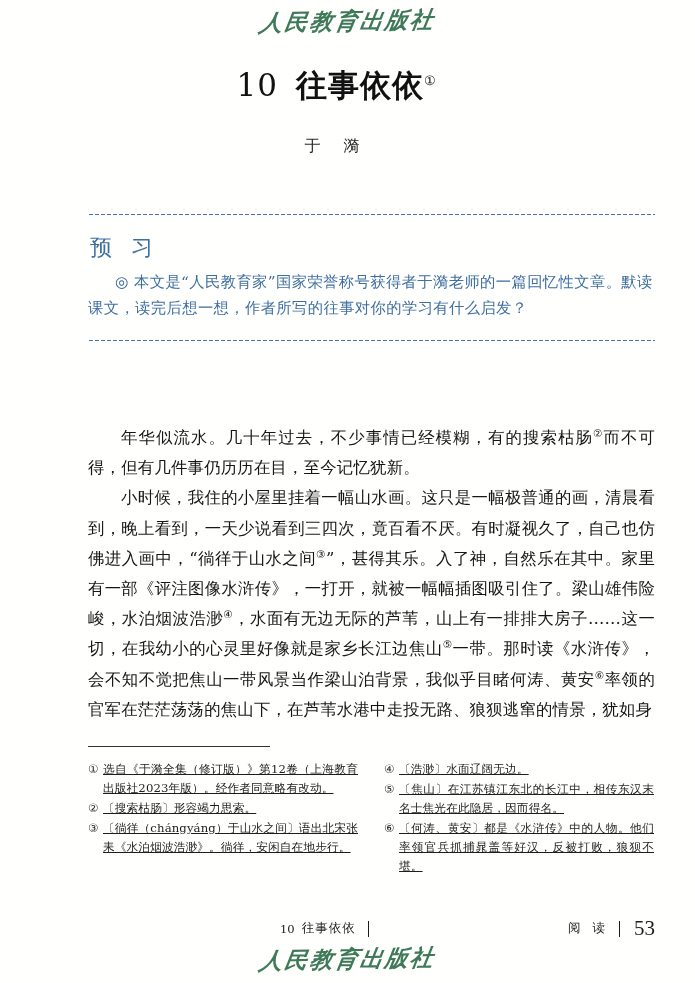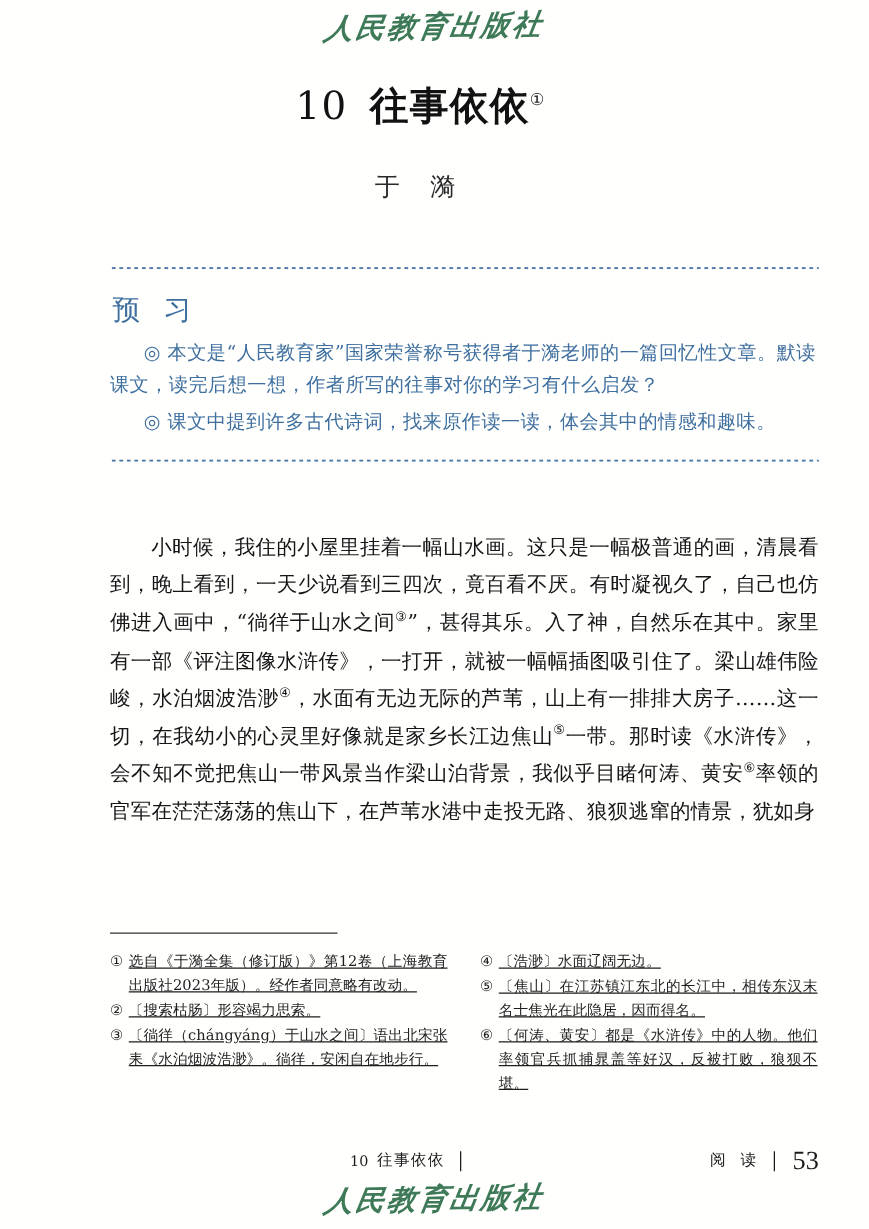--- a/index.html
+++ b/index.html
@@ -70,21 +70,21 @@
     font-family: "DejaVu Sans", "Liberation Sans", sans-serif;
     font-weight: bold;
   }
   .title-note {
     font-size: 13px;
     vertical-align: super;
     font-weight: normal;
   }
   .author {
     margin-top: 31px;
-    font-size: 20px;
+    font-size: 16px;
     letter-spacing: 9px;
     color: #2a2a2a;
   }
 
   
   .preview-box {
     position: absolute;
     top: 213px;
     left: 88px;
     width: 567px;
@@ -234,25 +234,25 @@
     <div class="lesson-title">
       <span class="lesson-number">10</span><span class="title-text">往事依依</span><span class="title-note">①</span>
     </div>
     <div class="author">于 漪</div>
   </div>
 
   <div class="preview-box">
     <div class="dot-rule"></div>
     <div class="preview-heading">预 习</div>
     <p class="preview-item">◎ 本文是“人民教育家”国家荣誉称号获得者于漪老师的一篇回忆性文章。默读课文，读完后想一想，作者所写的往事对你的学习有什么启发？</p>
-    <p class="preview-item">◎ 课文中提到许多古代诗词，找来原作读一读，体会其中的情感和趣味。</p>
     <div class="dot-rule bottom"></div>
   </div>
 
   <div class="body-text">
+    <p><span>年华似流水。几十年过去，不少事情已经模糊，有的搜索枯肠</span><span class="ref">②</span><span>而不可得，但有几件事仍历历在目，至今记忆犹新。</span></p>
     <p><span>小时候，我住的小屋里挂着一幅山水画。这只是一幅极普通的画，清晨看到，晚上看到，一天少说看到三四次，竟百看不厌。有时凝视久了，自己也仿佛进入画中，“徜徉于山水之间</span><span class="ref">③</span><span>”，甚得其乐。入了神，自然乐在其中。家里有一部《评注图像水浒传》，一打开，就被一幅幅插图吸引住了。梁山雄伟险峻，水泊烟波浩渺</span><span class="ref">④</span><span>，水面有无边无际的芦苇，山上有一排排大房子……这一切，在我幼小的心灵里好像就是家乡长江边焦山</span><span class="ref">⑤</span><span>一带。那时读《水浒传》，会不知不觉把焦山一带风景当作梁山泊背景，我似乎目睹何涛、黄安</span><span class="ref">⑥</span><span>率领的官军在茫茫荡荡的焦山下，在芦苇水港中走投无路、狼狈逃窜的情景，犹如身</span></p>
   </div>
 
   <div class="footnote-rule"></div>
 
   <div class="footnotes">
     <div class="fn-col">
       <div class="fn-item">
         <span class="fn-marker">①</span>
         <span class="fn-body">选自《于漪全集（修订版）》第12卷（上海教育出版社2023年版）。经作者同意略有改动。</span>

